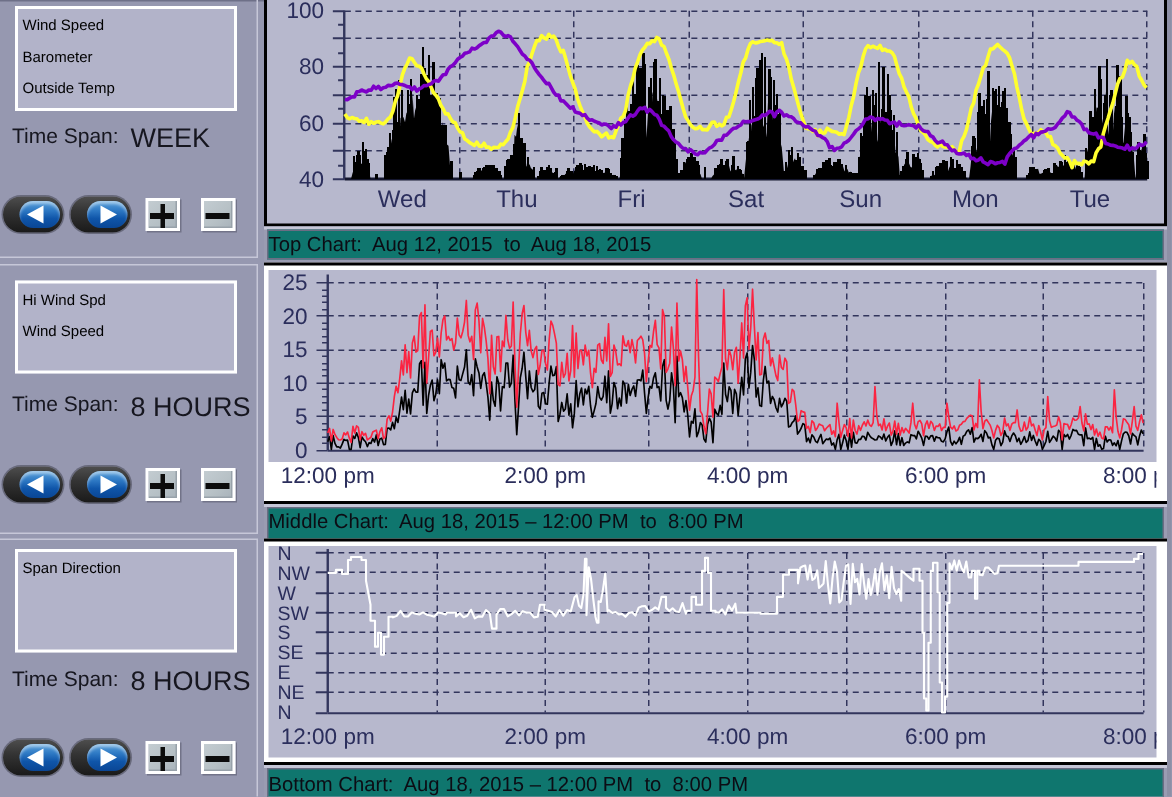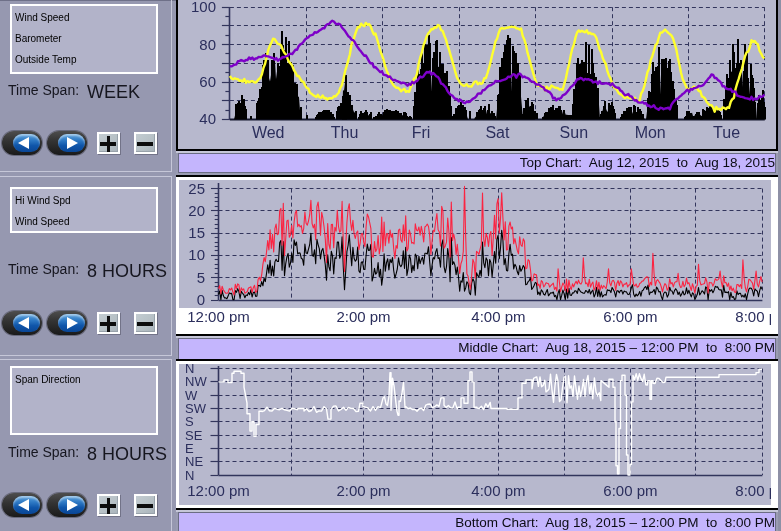--- a/index.html
+++ b/index.html
@@ -21,21 +21,21 @@
  box-sizing:border-box;box-shadow:inset -1px -1px 0 #98a2aa,1px 1px 0 rgba(90,90,110,.6)}
 .pm span{position:absolute;background:#0c0c0c}
 .ph{left:1px;top:8px;width:16px;height:3.5px}
 .pv{left:7.5px;top:1.5px;width:3.5px;height:16px}
 .chartpanel{position:absolute;left:176px;width:602px;box-sizing:border-box;border:2px solid #000;background:#b7b8cd}
 .wframe{border:none;border-top:2px solid #000;border-bottom:2px solid #000;padding:0 3px;background:#fff}
 .inner{position:relative;width:592px;height:100%;background:#b7b8cd}
 .bar{position:absolute;left:176px;width:602px;background:#9a9cb2;box-sizing:border-box}
 .bar .hl{position:absolute;left:0;top:0;width:100%;height:2px;background:#c6c7d8}
 .bar .box{position:absolute;left:2px;right:2px;top:2px;bottom:2px;border:1px solid #6b6d84;
- background:#c4b5fd;color:#0c0c14;font-size:13.5px;text-align:right}
+ background:#0f766e;color:#0c0c14;font-size:13.5px;text-align:left}
 </style></head>
 <body>
 <div style="position:absolute;left:0;top:0;width:176px;height:1px;background:#6e7088"></div>
 <div class="spanel" style="top:-2px;height:172px"></div>
 <div class="spanel" style="top:176px;height:178px"></div>
 <div class="spanel" style="top:359px;height:200px"></div>
 
 <div class="lb" style="top:4px;height:70px">Wind Speed<br>Barometer<br>Outside Temp</div>
 <div class="ts" style="top:82px">Time Span:</div>
 <div class="tsv" style="top:82px">WEEK</div>
@@ -48,21 +48,21 @@
     <b class="r"></b>
   </div>
 <div class="pm" style="left:97px;top:132px">
     <span class="ph"></span>
     <span class="pv"></span>
   </div>
 <div class="pm" style="left:134px;top:132px">
     <span class="ph"></span>
   </div>
 
-<div class="lb" style="top:187px;height:46px">Hi Wind Spd<br>Wind Speed</div>
+<div class="lb" style="top:187px;height:62px">Hi Wind Spd<br>Wind Speed</div>
 <div class="ts" style="top:261px">Time Span:</div>
 <div class="tsv" style="top:261px">8 HOURS</div>
 <div class="nav" style="left:2px;top:311px">
     <i></i>
     <b class="l"></b>
   </div>
 <div class="nav" style="left:47px;top:311px">
     <i></i>
     <b class="r"></b>
   </div>

